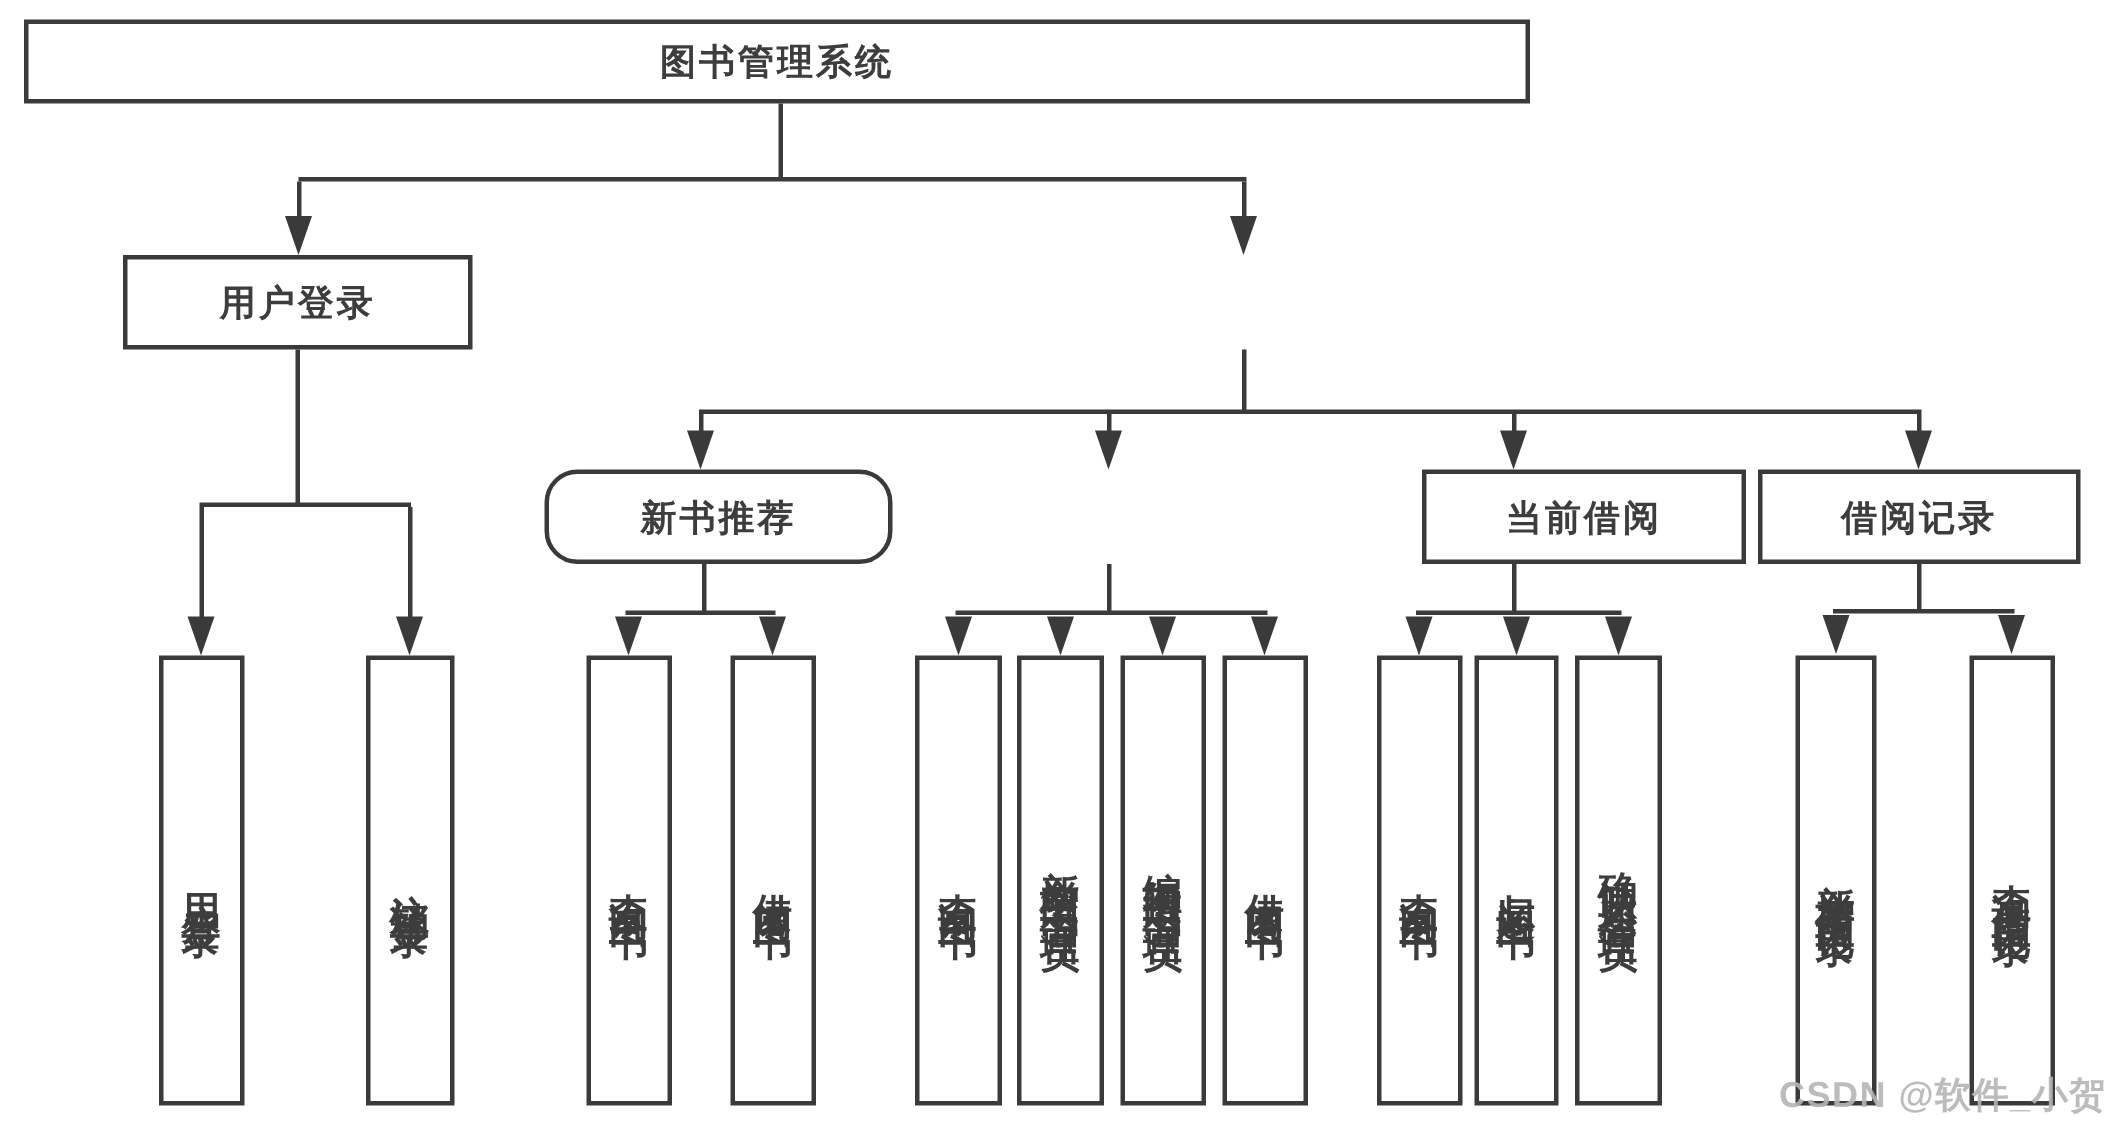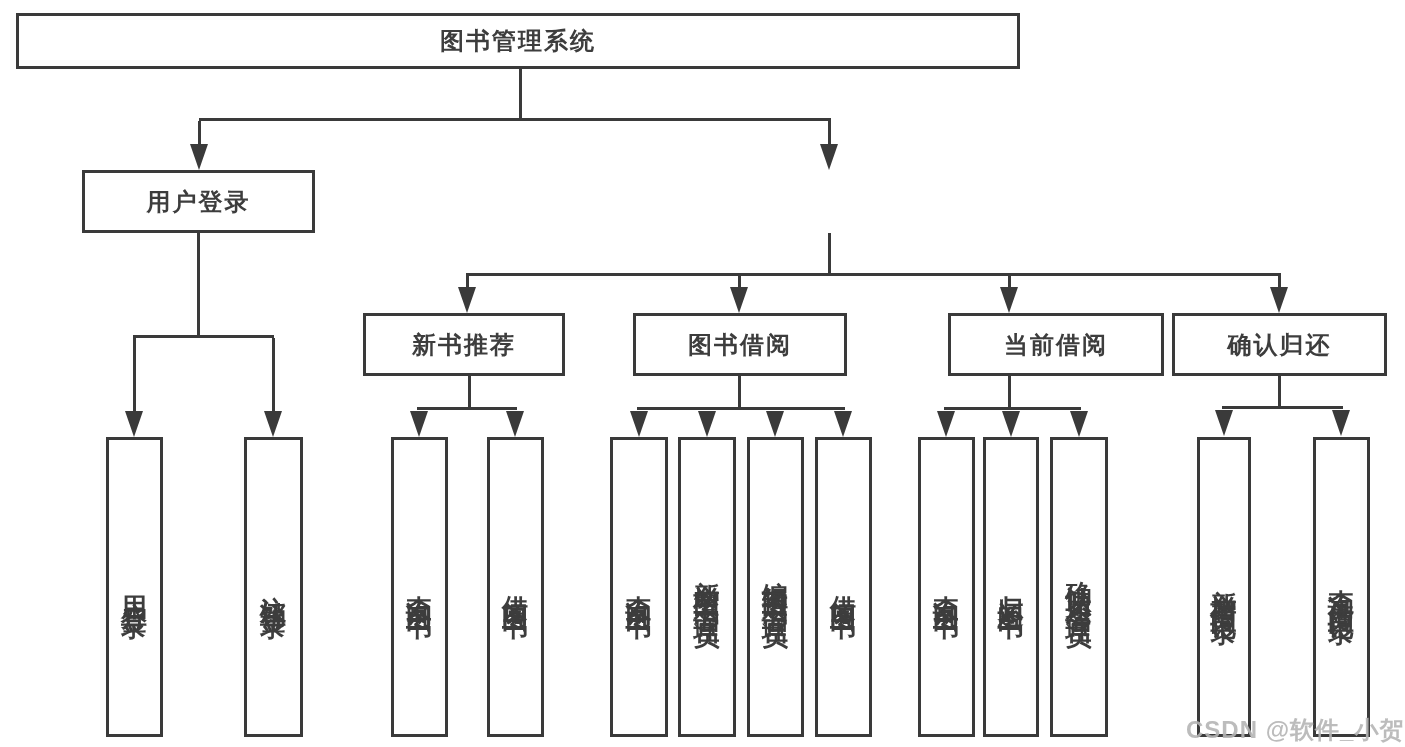--- a/index.html
+++ b/index.html
@@ -67,31 +67,28 @@
   <div class="hline" style="left:466px;top:273px;width:815px;"></div>
   <div class="vline" style="left:466px;top:276px;height:14px;"></div>
   <div class="arrow" style="left:458px;top:287px;"></div>
   <div class="vline" style="left:738px;top:276px;height:14px;"></div>
   <div class="arrow" style="left:730px;top:287px;"></div>
   <div class="vline" style="left:1008px;top:276px;height:14px;"></div>
   <div class="arrow" style="left:1000px;top:287px;"></div>
   <div class="vline" style="left:1278px;top:276px;height:14px;"></div>
   <div class="arrow" style="left:1270px;top:287px;"></div>
 
-  <div class="box hbox" style="left:363px;top:313px;width:202px;height:63px;">
+  <div class="box hbox" style="left:363px;top:313px;width:232px;height:63px;border-radius:22px;">
     <span>新书推荐</span>
-  </div>
-  <div class="box hbox" style="left:633px;top:313px;width:214px;height:63px;">
-    <span>图书借阅</span>
   </div>
   <div class="box hbox" style="left:948px;top:313px;width:216px;height:63px;">
     <span>当前借阅</span>
   </div>
   <div class="box hbox" style="left:1172px;top:313px;width:215px;height:63px;">
-    <span>确认归还</span>
+    <span>借阅记录</span>
   </div>
 
   <div class="vline" style="left:468px;top:376px;height:33px;"></div>
   <div class="hline" style="left:417px;top:407px;width:100px;"></div>
   <div class="arrow" style="left:410px;top:411px;"></div>
   <div class="arrow" style="left:506px;top:411px;"></div>
 
   <div class="vline" style="left:738px;top:376px;height:33px;"></div>
   <div class="hline" style="left:637px;top:407px;width:208px;"></div>
   <div class="arrow" style="left:630px;top:411px;"></div>

